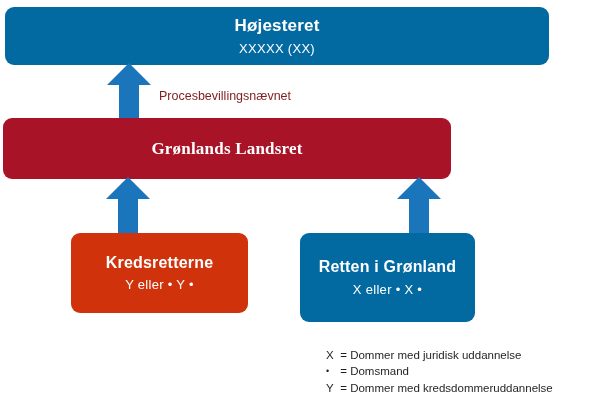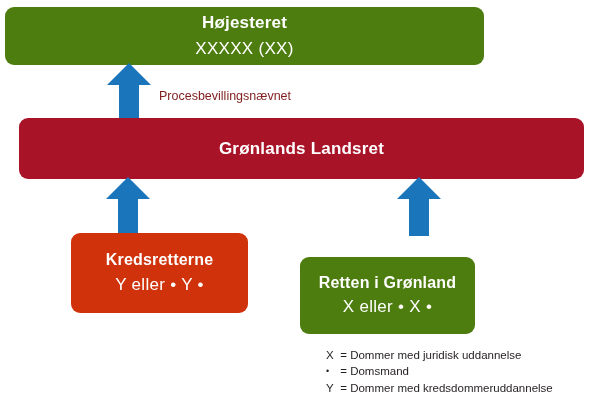--- a/index.html
+++ b/index.html
@@ -26,60 +26,60 @@
     flex-direction: column;
     align-items: center;
     justify-content: center;
     box-sizing: border-box;
     color: #ffffff;
     text-align: center;
   }
   .court-box.supreme {
     left: 5px;
     top: 7px;
-    width: 479px;
+    width: 544px;
     height: 58px;
-    background: #4d7c0f;
+    background: #0369a1;
   }
   .court-box.high {
-    left: 19px;
+    left: 3px;
     top: 118px;
-    width: 565px;
+    width: 448px;
     height: 61px;
     background: #a81328;
+    font-family: Liberation Serif, serif;
   }
   .court-box.district {
     left: 71px;
     top: 233px;
     width: 177px;
     height: 80px;
     background: #d0330b;
   }
   .court-box.greenland {
     left: 300px;
     top: 233px;
     width: 175px;
-    height: 77px;
-    background: #4d7c0f;
-    margin-top: 24px;
+    height: 89px;
+    background: #0369a1;
   }
 
   .court-title {
     font-weight: bold;
     font-size: 17px;
     letter-spacing: 0.2px;
     line-height: 1.15;
     white-space: nowrap;
   }
   .court-box.district .court-title,
   .court-box.greenland .court-title {
     font-size: 16px;
   }
   .court-subtitle {
-    font-size: 17px;
+    font-size: 13px;
     font-weight: normal;
     margin-top: 5px;
     white-space: nowrap;
     letter-spacing: 0.3px;
   }
   .court-box.supreme .court-subtitle { margin-top: 6px; }
 
   
   .arrow {
     position: absolute;

